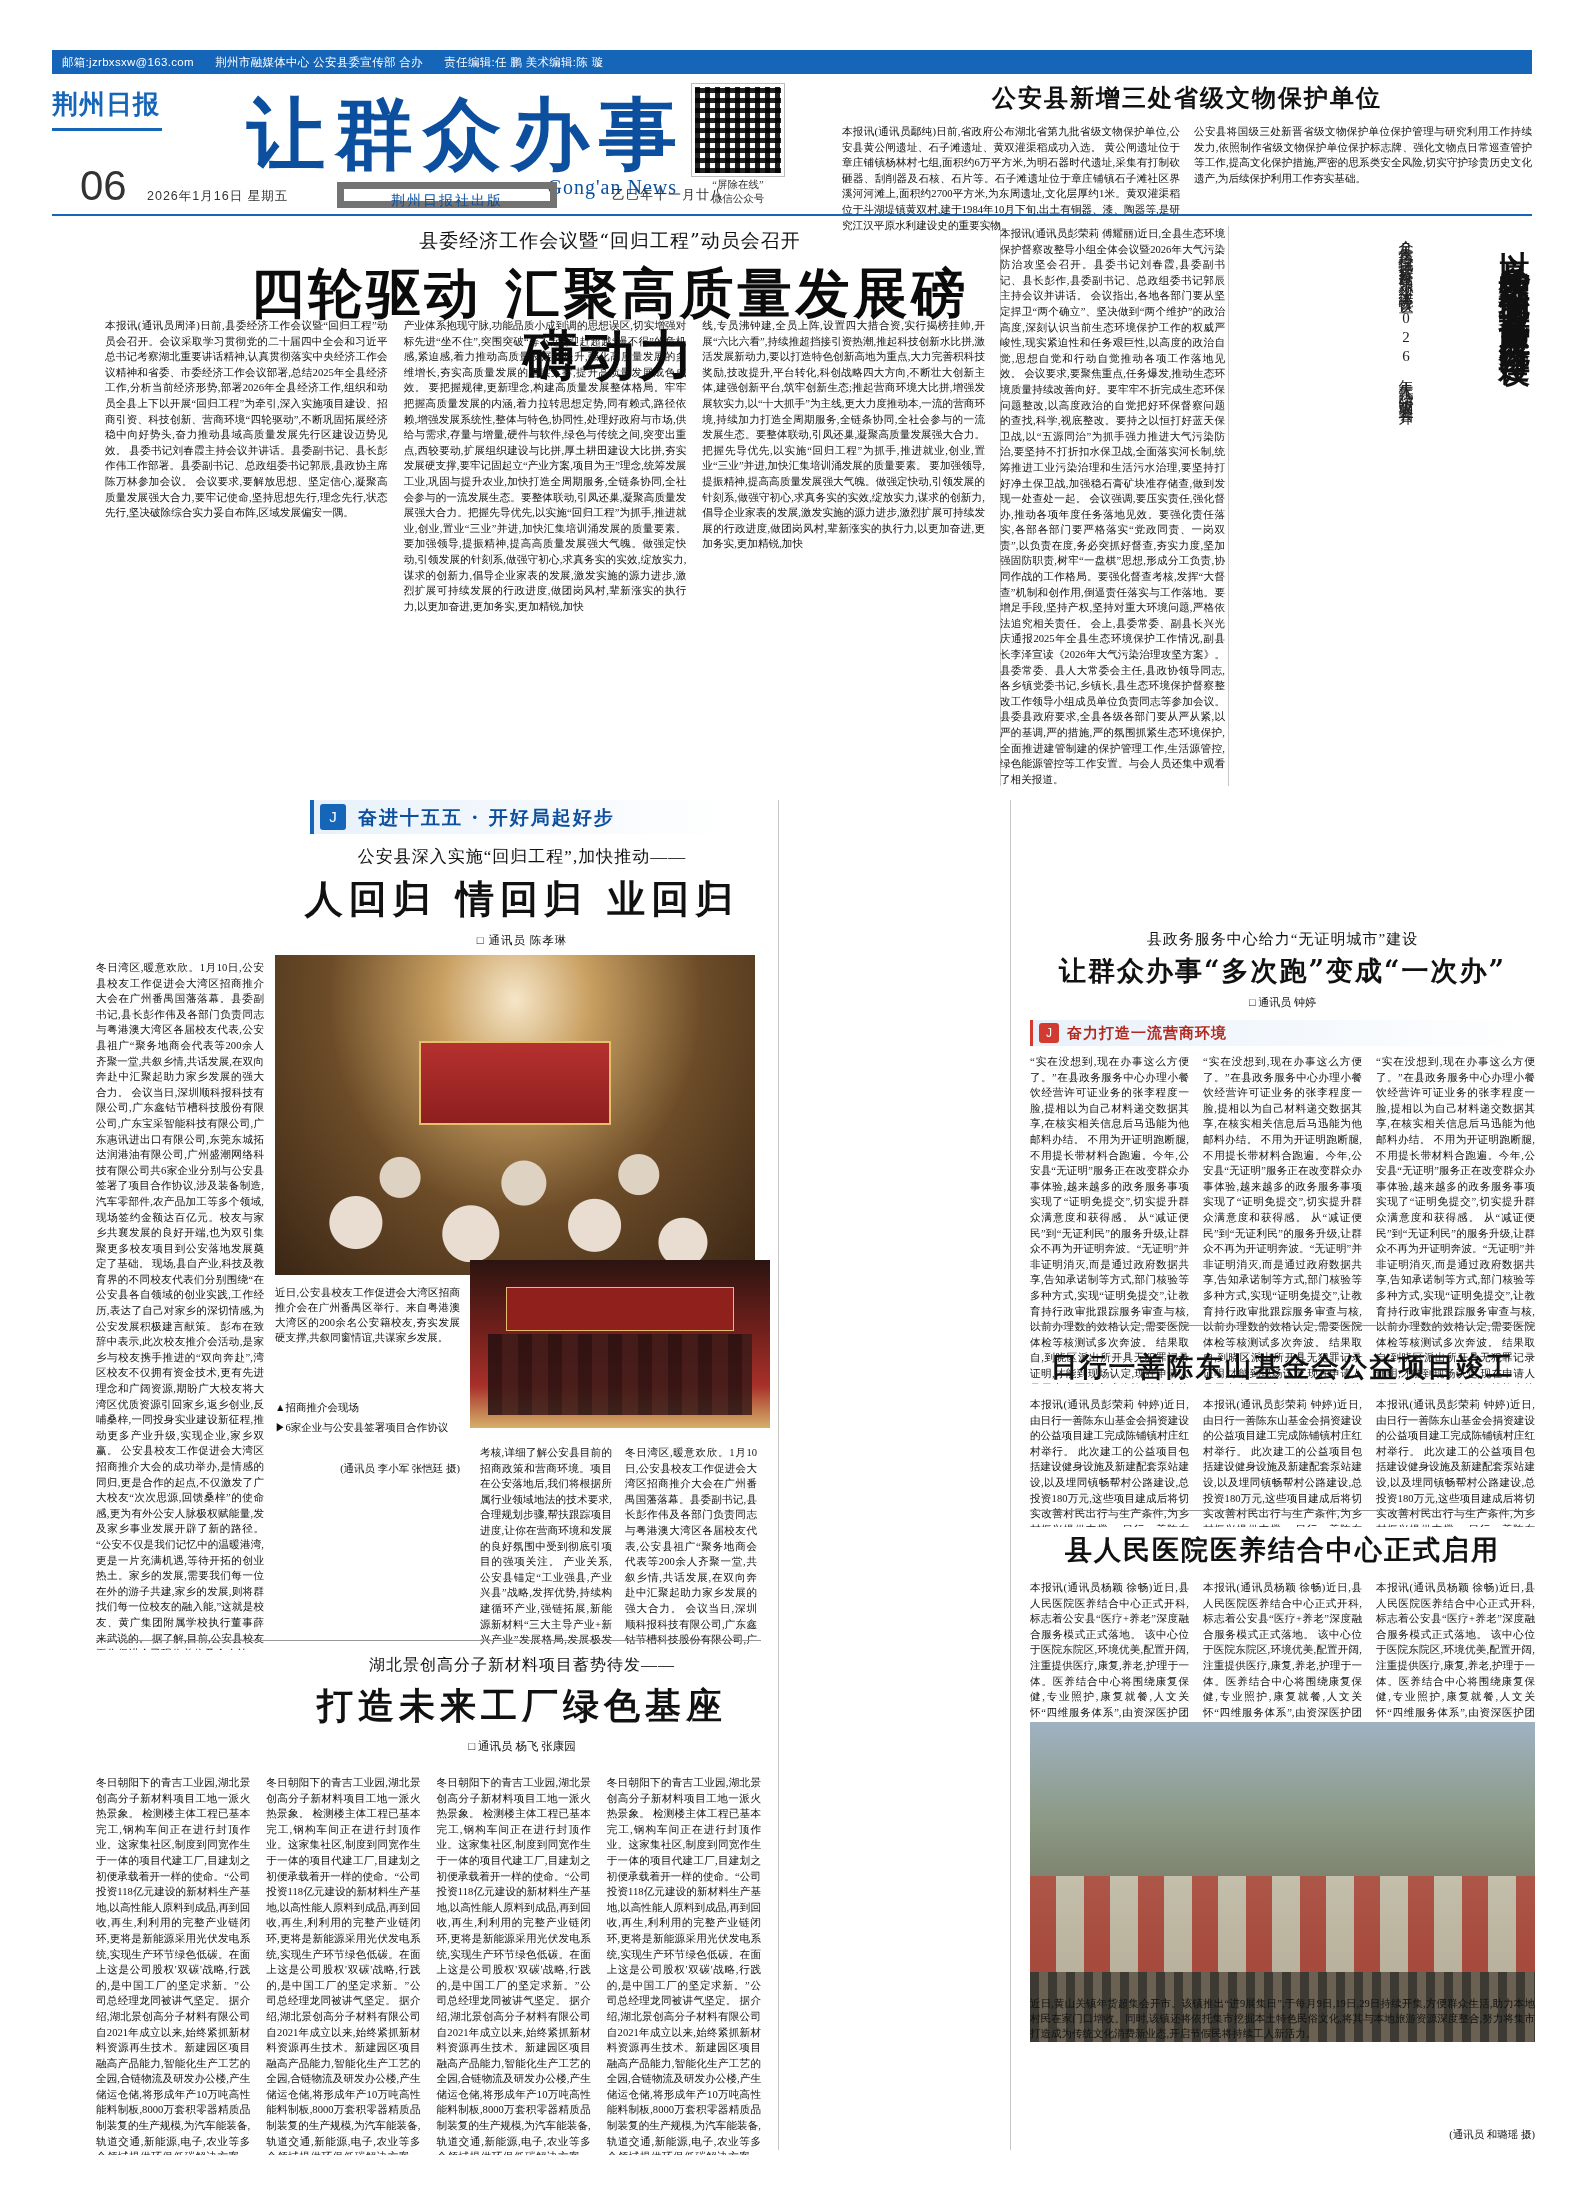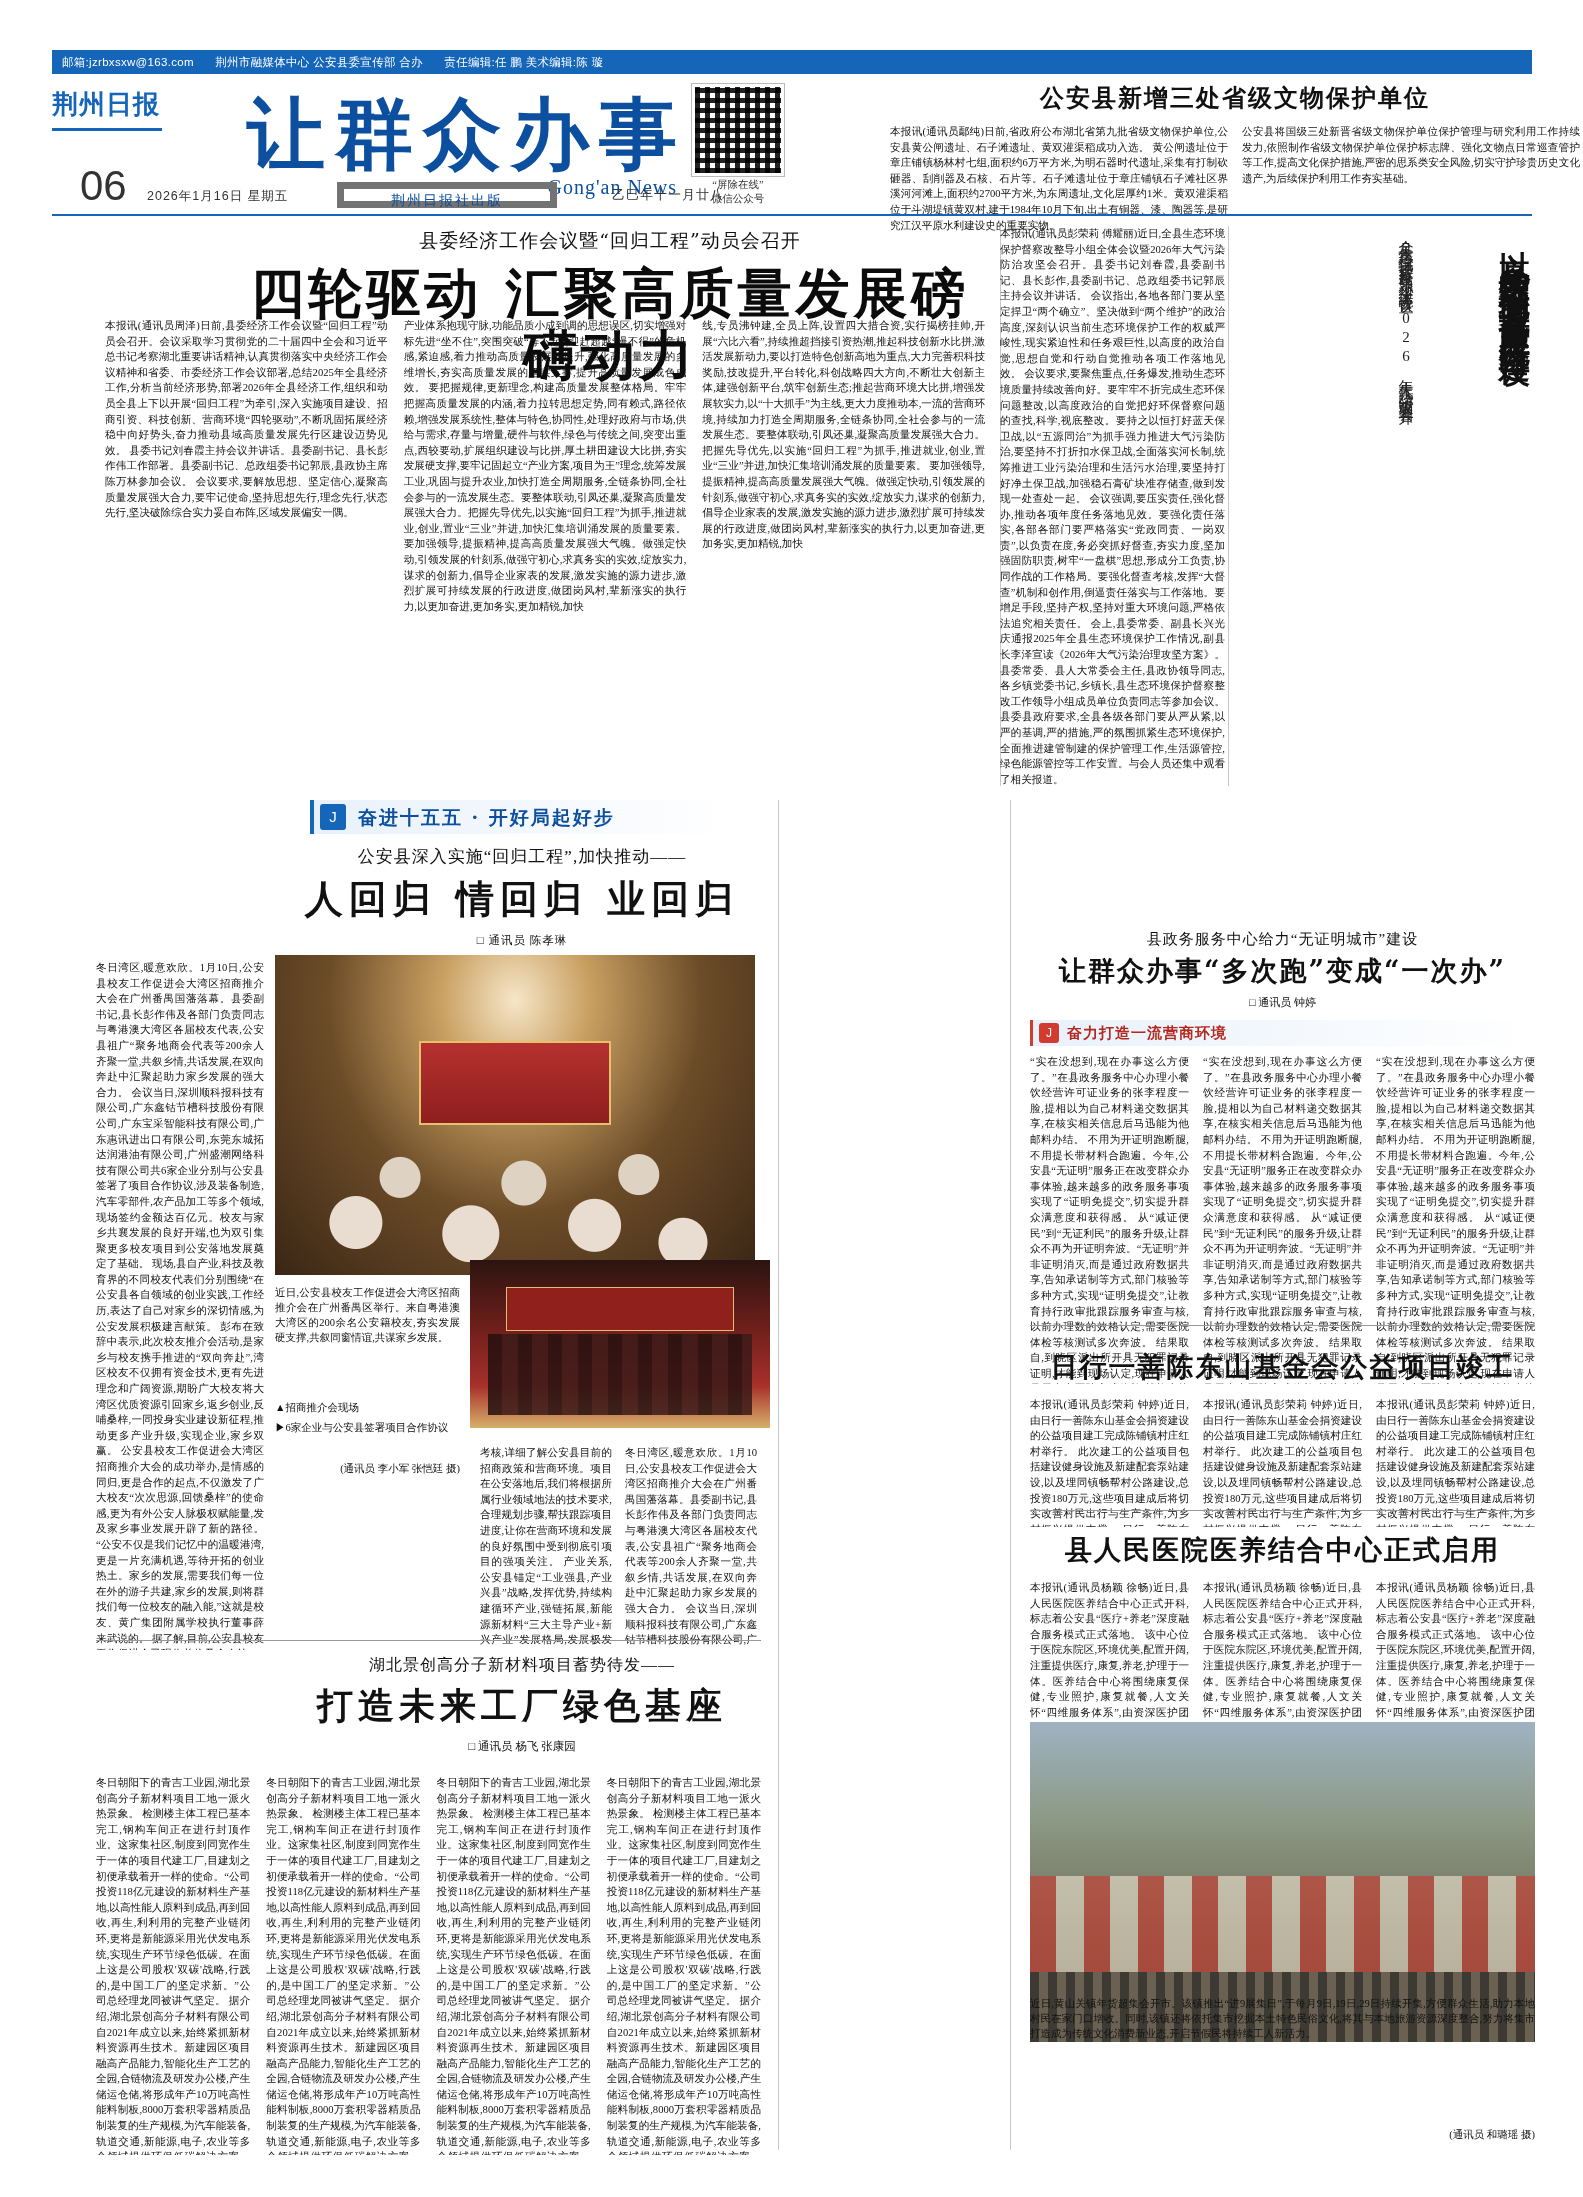--- a/index.html
+++ b/index.html
@@ -65,21 +65,21 @@
       repeating-linear-gradient(0deg,#222 0 5px,#fff 5px 10px),
       repeating-linear-gradient(90deg,#222 0 5px,#fff 5px 10px);
     background-blend-mode:multiply;
     border:3px solid #fff;
     outline:1px solid #bbb;
   }
   .qr-cap { position:absolute; left:620px; top:96px; width:132px; text-align:center;
             font-size:10.5px; color:#333; line-height:14px; }
 
   
-  .mh-article { position:absolute; left:790px; top:0px; width:690px;margin-left:48px; }
+  .mh-article { position:absolute; left:790px; top:0px; width:690px; }
   .mh-article h2 {
     margin:0 0 10px 0; font-size:24px; letter-spacing:2px; text-align:center;
     font-weight:bold; font-family:"DejaVu Serif", serif;
   }
   .mh-cols { display:flex; gap:14px; font-size:10.5px; line-height:15.5px; text-align:justify; }
   .mh-cols > div { flex:1; }
 
   .rule-blue { position:absolute; left:52px; width:1480px; height:2px; background:#1565b8; }
 
   

